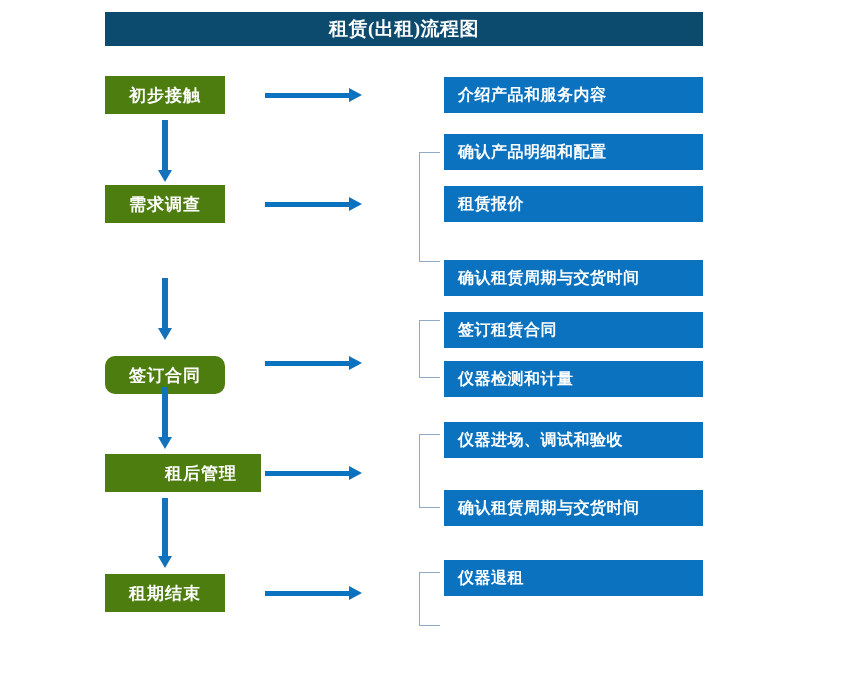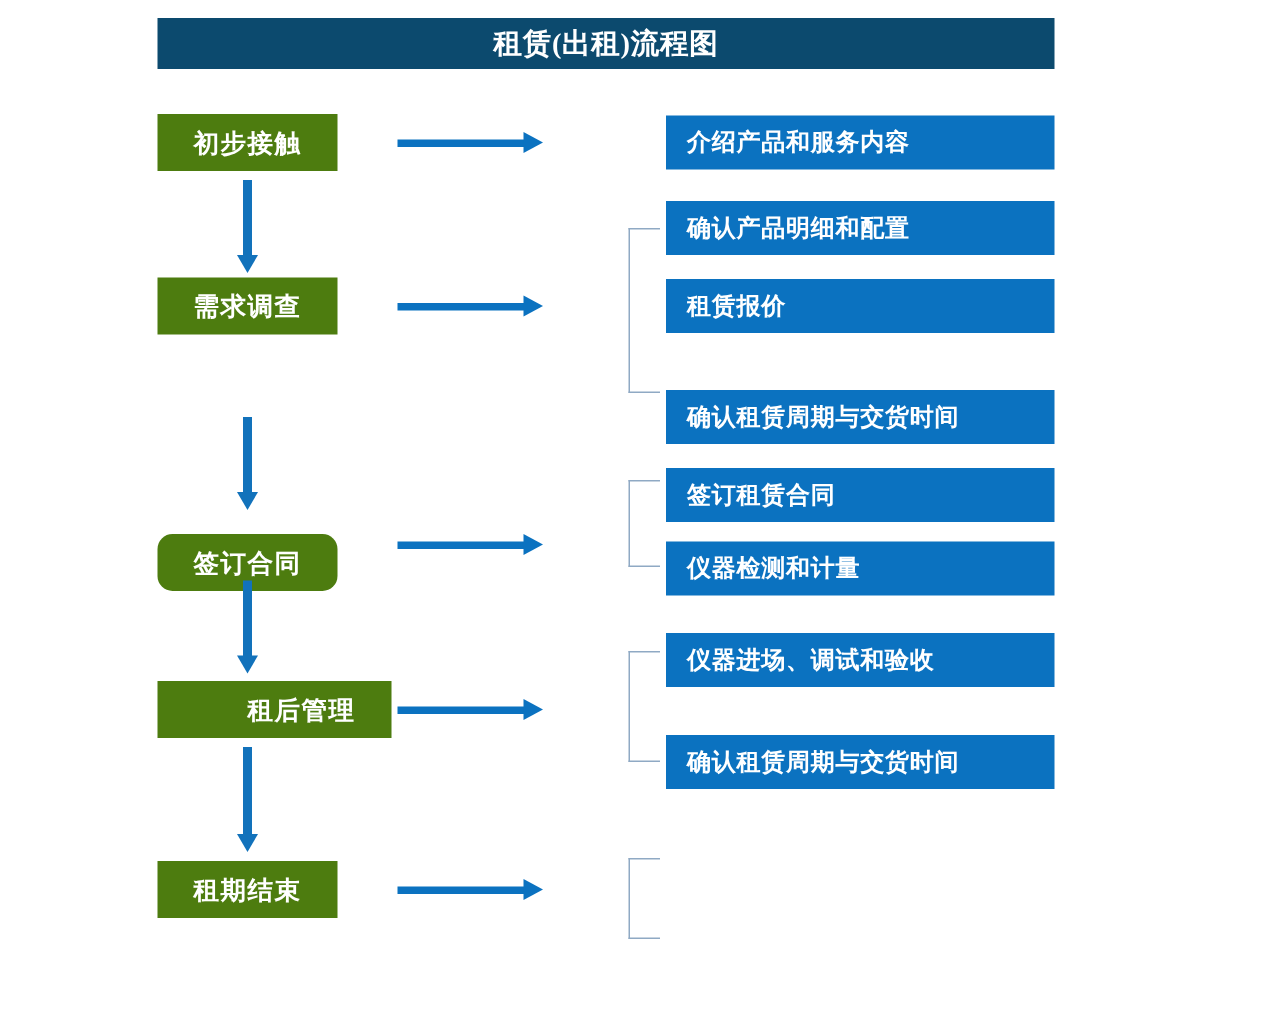--- a/index.html
+++ b/index.html
@@ -206,14 +206,15 @@
   <div class="detail-box" style="top:134px;">确认产品明细和配置</div>
   <div class="detail-box" style="top:186px;">租赁报价</div>
   <div class="detail-box" style="top:260px;">确认租赁周期与交货时间</div>
 
   <div class="detail-box" style="top:312px;">签订租赁合同</div>
   <div class="detail-box" style="top:361px;">仪器检测和计量</div>
 
   <div class="detail-box" style="top:422px;">仪器进场、调试和验收</div>
   <div class="detail-box" style="top:490px;">确认租赁周期与交货时间</div>
 
+  <div class="detail-box" style="top:560px;">仪器退租</div>
 
 </div>
 
 </body></html>

